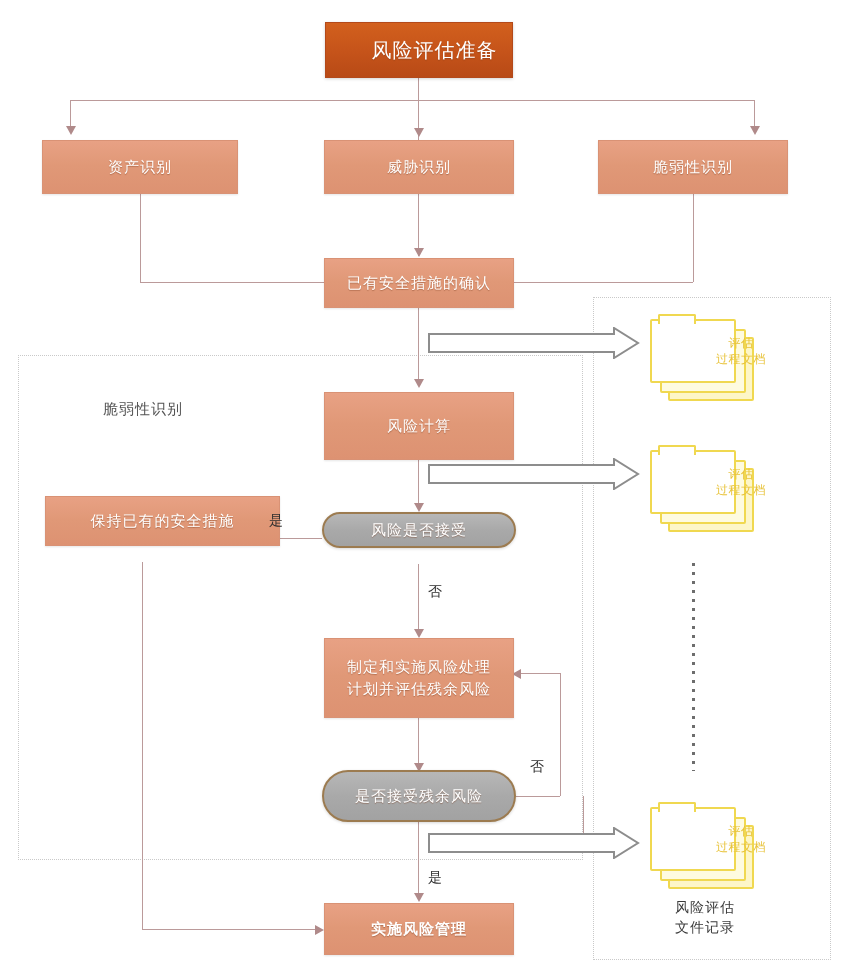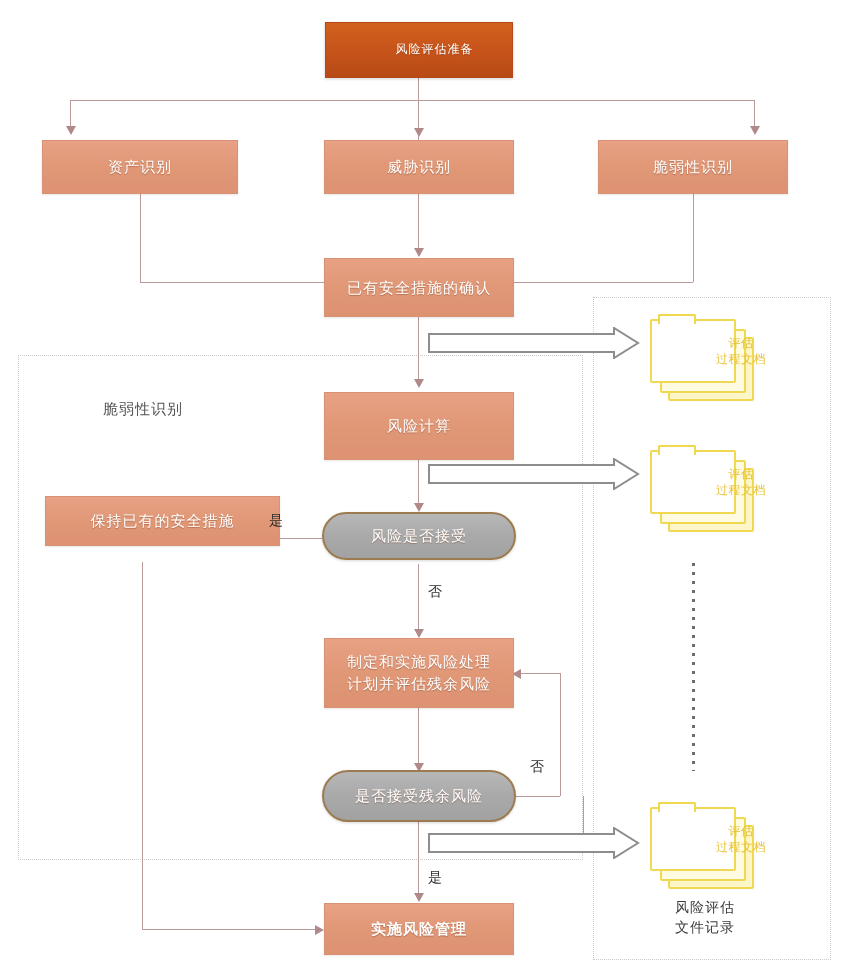--- a/index.html
+++ b/index.html
@@ -33,21 +33,21 @@
   }
   .node-process {
     background: linear-gradient(180deg, #e8a184 0%, #e09877 48%, #dd9272 100%);
     border: 1px solid #d99275;
     box-shadow: 0 1px 2px rgba(0,0,0,.10);
   }
   .node-start {
     background: linear-gradient(180deg, #d2601d 0%, #c5531a 55%, #b84a16 100%);
     border: 1px solid #b3491a;
     box-shadow: 0 1px 3px rgba(0,0,0,.18);
-    font-size: 12px;
+    font-size: 20px;
     padding-left: 31px;
   }
   .node-decision {
     background: linear-gradient(180deg, #b7b7b7 0%, #a9a9a9 50%, #a2a2a2 100%);
     border: 2px solid #9c7b50;
     border-radius: 26px;
     box-shadow: 0 1px 3px rgba(0,0,0,.16);
     color: #ffffff;
   }
 
@@ -195,55 +195,55 @@
 
   <div class="line line-v" style="left:140px; top:194px; height:88px;"></div>
   <div class="line line-h" style="left:140px; top:282px; width:184px;"></div>
 
   <div class="line line-v" style="left:693px; top:194px; height:88px;"></div>
   <div class="line line-h" style="left:514px; top:282px; width:179px;"></div>
 
   <div class="line line-v" style="left:418px; top:194px; height:62px;"></div>
   <div class="arrowhead arrow-down" style="left:414px; top:248px;"></div>
 
-  <div class="node node-process" style="left:324px; top:258px; width:190px; height:59px;">已有安全措施的确认</div>
+  <div class="node node-process" style="left:324px; top:258px; width:190px; height:50px;">已有安全措施的确认</div>
 
   <div class="line line-v" style="left:418px; top:308px; height:78px;"></div>
   <div class="arrowhead arrow-down" style="left:414px; top:379px;"></div>
 
   <svg class="block-arrow" style="left:428px; top:327px;" width="212" height="32" viewBox="0 0 212 32">
     <polygon points="1,7 186,7 186,1 210,16 186,31 186,25 1,25" fill="#ffffff" stroke="#8d8d8d" stroke-width="2"></polygon>
   </svg>
 
   <div class="node node-process" style="left:324px; top:392px; width:190px; height:68px;">风险计算</div>
 
   <div class="line line-v" style="left:418px; top:446px; height:64px;"></div>
   <div class="arrowhead arrow-down" style="left:414px; top:503px;"></div>
 
   <svg class="block-arrow" style="left:428px; top:458px;" width="212" height="32" viewBox="0 0 212 32">
     <polygon points="1,7 186,7 186,1 210,16 186,31 186,25 1,25" fill="#ffffff" stroke="#8d8d8d" stroke-width="2"></polygon>
   </svg>
 
-  <div class="node node-decision" style="left:322px; top:512px; width:194px; height:48px;">风险是否接受</div>
+  <div class="node node-decision" style="left:322px; top:512px; width:194px; height:36px;">风险是否接受</div>
 
   <div class="line line-h" style="left:245px; top:538px; width:77px;"></div>
   <div class="arrowhead arrow-left" style="left:238px; top:534px;"></div>
   <div class="edge-label" style="left:269px; top:512px;">是</div>
 
   <div class="node node-process" style="left:45px; top:496px; width:235px; height:50px;">保持已有的安全措施</div>
 
   <div class="line line-v" style="left:142px; top:562px; height:367px;"></div>
   <div class="line line-h" style="left:142px; top:929px; width:180px;"></div>
   <div class="arrowhead arrow-right" style="left:315px; top:925px;"></div>
 
   <div class="line line-v" style="left:418px; top:564px; height:72px;"></div>
   <div class="arrowhead arrow-down" style="left:414px; top:629px;"></div>
   <div class="edge-label" style="left:428px; top:583px;">否</div>
 
-  <div class="node node-process" style="left:324px; top:638px; width:190px; height:70px; flex-direction:column;">
+  <div class="node node-process" style="left:324px; top:638px; width:190px; height:80px; flex-direction:column;">
     <span>制定和实施风险处理</span>
     <span>计划并评估残余风险</span>
   </div>
 
   <div class="line line-v" style="left:418px; top:708px; height:62px;"></div>
   <div class="arrowhead arrow-down" style="left:414px; top:763px;"></div>
 
   <div class="node node-decision" style="left:322px; top:770px; width:194px; height:52px;">是否接受残余风险</div>
 
   <div class="line line-h" style="left:516px; top:796px; width:44px;"></div>

